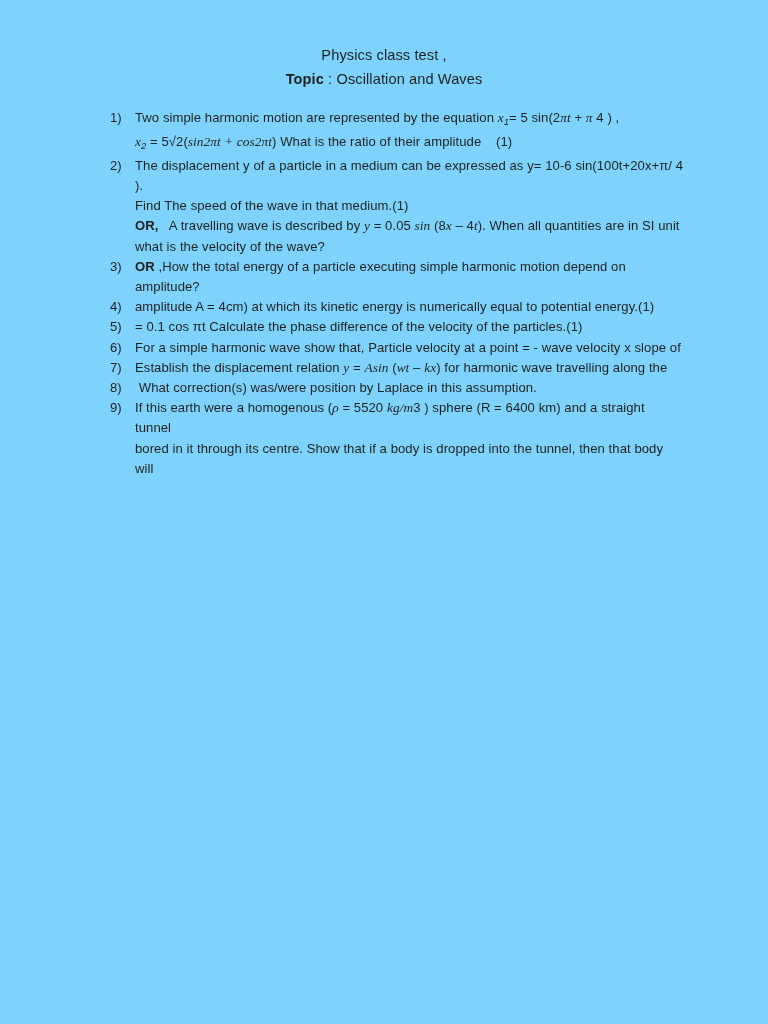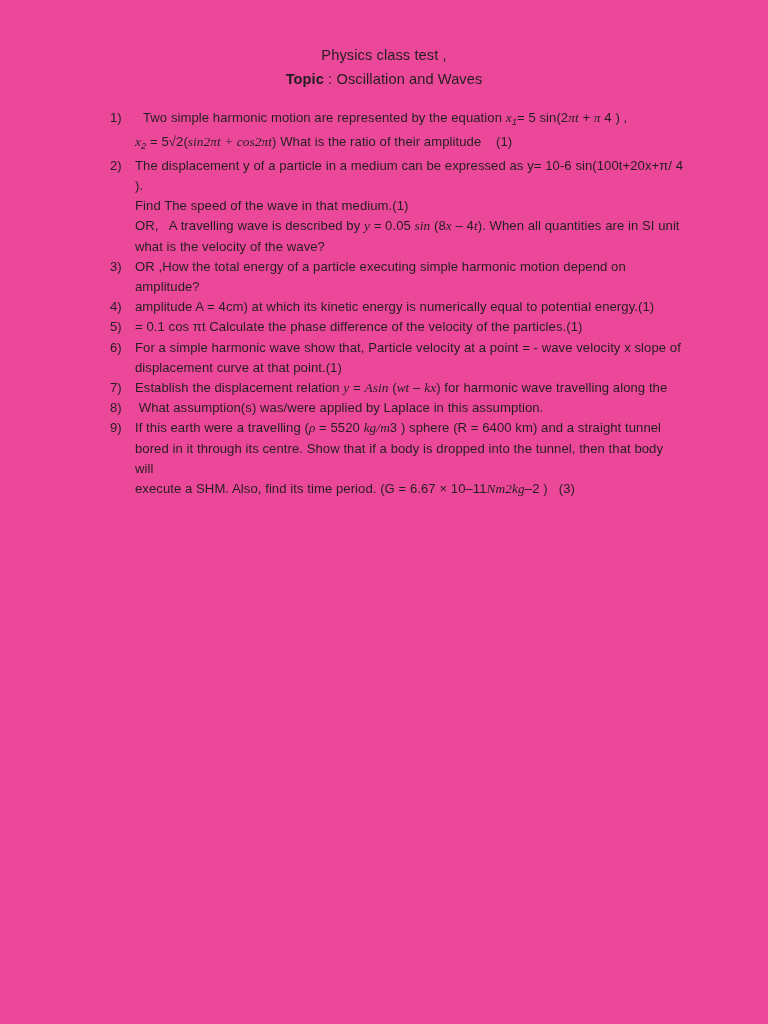--- a/index.html
+++ b/index.html
@@ -12,21 +12,21 @@
     width: 768px;
     height: 1024px;
     font-family: "Liberation Sans", sans-serif;
     color: #231f20;
     -webkit-font-smoothing: antialiased;
   }
   .page {
     position: relative;
     width: 768px;
     height: 1024px;
-    background: #ec4899;
+    background: #7dd3fc;
     box-sizing: border-box;
     overflow: hidden;
   }
 
   
   .title-block {
     padding-top: 44px;
     text-align: center;
   }
   .title-line {
@@ -72,21 +72,21 @@
     color: #231f20;
   }
   .qbody {
     display: block;
   }
   .qline {
     display: block;
   }
 
   
-  .b { font-weight: normal; }
+  .b { font-weight: bold; }
   .sub {
     font-size: 0.72em;
     vertical-align: -0.28em;
     font-style: italic;
   }
   .mi {
     font-style: italic;
     font-family: "Liberation Serif", serif;
     font-size: 1.02em;
   }
@@ -100,21 +100,21 @@
     <div class="title-line">Physics class test ,</div>
     <div class="title-line topic">
       <span class="bold">Topic</span><span> : Oscillation and Waves</span>
     </div>
   </div>
 
   <ol class="qlist" id="question-list">
       <li class="qitem">
         <span class="qnum">1)</span>
         <span class="qbody">
-          <span class="qline"><span style="white-space: pre-wrap; margin-left: 8px;">Two simple harmonic motion are represented by the equation </span><span class="mi">x</span><span class="sub">1</span><span>= 5 sin(2</span><span class="mi">πt</span><span style="white-space: pre-wrap;"> + </span><span class="mi">π</span><span style="white-space: pre-wrap;"> 4 ) ,</span></span>
+          <span class="qline"><span style="white-space: pre-wrap;">Two simple harmonic motion are represented by the equation </span><span class="mi">x</span><span class="sub">1</span><span>= 5 sin(2</span><span class="mi">πt</span><span style="white-space: pre-wrap;"> + </span><span class="mi">π</span><span style="white-space: pre-wrap;"> 4 ) ,</span></span>
           <span class="qline"><span class="mi">x</span><span class="sub">2</span><span style="white-space: pre-wrap;"> = 5√2(</span><span class="mi">sin2πt + cos2πt</span><span style="white-space: pre-wrap;">) What is the ratio of their amplitude    (1)</span></span>
         </span>
       </li>
       <li class="qitem">
         <span class="qnum">2)</span>
         <span class="qbody">
           <span class="qline"><span>The displacement y of a particle in a medium can be expressed as y= 10-6 sin(100t+20x+π/ 4 ).</span></span>
           <span class="qline"><span>Find The speed of the wave in that medium.(1)</span></span>
           <span class="qline"><span class="b">OR,</span><span style="white-space: pre-wrap;">   A travelling wave is described by </span><span class="mi">y</span><span style="white-space: pre-wrap;"> = 0.05 </span><span class="mi">sin</span><span style="white-space: pre-wrap;"> (8</span><span class="mi">x</span><span style="white-space: pre-wrap;"> – 4</span><span class="mi">t</span><span>). When all quantities are in SI unit</span></span>
           <span class="qline"><span>what is the velocity of the wave?</span></span>
@@ -135,38 +135,36 @@
       <li class="qitem">
         <span class="qnum">5)</span>
         <span class="qbody">
           <span class="qline"><span>= 0.1 cos πt Calculate the phase difference of the velocity of the particles.(1)</span></span>
         </span>
       </li>
       <li class="qitem">
         <span class="qnum">6)</span>
         <span class="qbody">
           <span class="qline"><span>For a simple harmonic wave show that, Particle velocity at a point = - wave velocity x slope of</span></span>
-          <span class="qline"><span>displacement curve at that point.(1)</span></span>
         </span>
       </li>
       <li class="qitem">
         <span class="qnum">7)</span>
         <span class="qbody">
           <span class="qline"><span style="white-space: pre-wrap;">Establish the displacement relation </span><span class="mi">y</span><span style="white-space: pre-wrap;"> = </span><span class="mi">Asin</span><span style="white-space: pre-wrap;"> (</span><span class="mi">wt</span><span style="white-space: pre-wrap;"> – </span><span class="mi">kx</span><span>) for harmonic wave travelling along the</span></span>
         </span>
       </li>
       <li class="qitem">
         <span class="qnum">8)</span>
         <span class="qbody">
-          <span class="qline"><span style="white-space: pre-wrap;"> What assumption(s) was/were applied by Laplace in this assumption.</span></span>
+          <span class="qline"><span style="white-space: pre-wrap;"> What correction(s) was/were position by Laplace in this assumption.</span></span>
         </span>
       </li>
       <li class="qitem">
         <span class="qnum">9)</span>
         <span class="qbody">
-          <span class="qline"><span>If this earth were a travelling (</span><span class="mi">ρ</span><span style="white-space: pre-wrap;"> = 5520 </span><span class="mi">kg/m</span><span>3 ) sphere (R = 6400 km) and a straight tunnel</span></span>
+          <span class="qline"><span>If this earth were a homogenous (</span><span class="mi">ρ</span><span style="white-space: pre-wrap;"> = 5520 </span><span class="mi">kg/m</span><span>3 ) sphere (R = 6400 km) and a straight tunnel</span></span>
           <span class="qline"><span>bored in it through its centre. Show that if a body is dropped into the tunnel, then that body will</span></span>
-          <span class="qline"><span>execute a SHM. Also, find its time period. (G = 6.67 × 10–11</span><span class="mi">Nm2kg</span><span style="white-space: pre-wrap;">–2 )   (3)</span></span>
         </span>
       </li>
     </ol>
 
 </div>
 
 </body></html>

